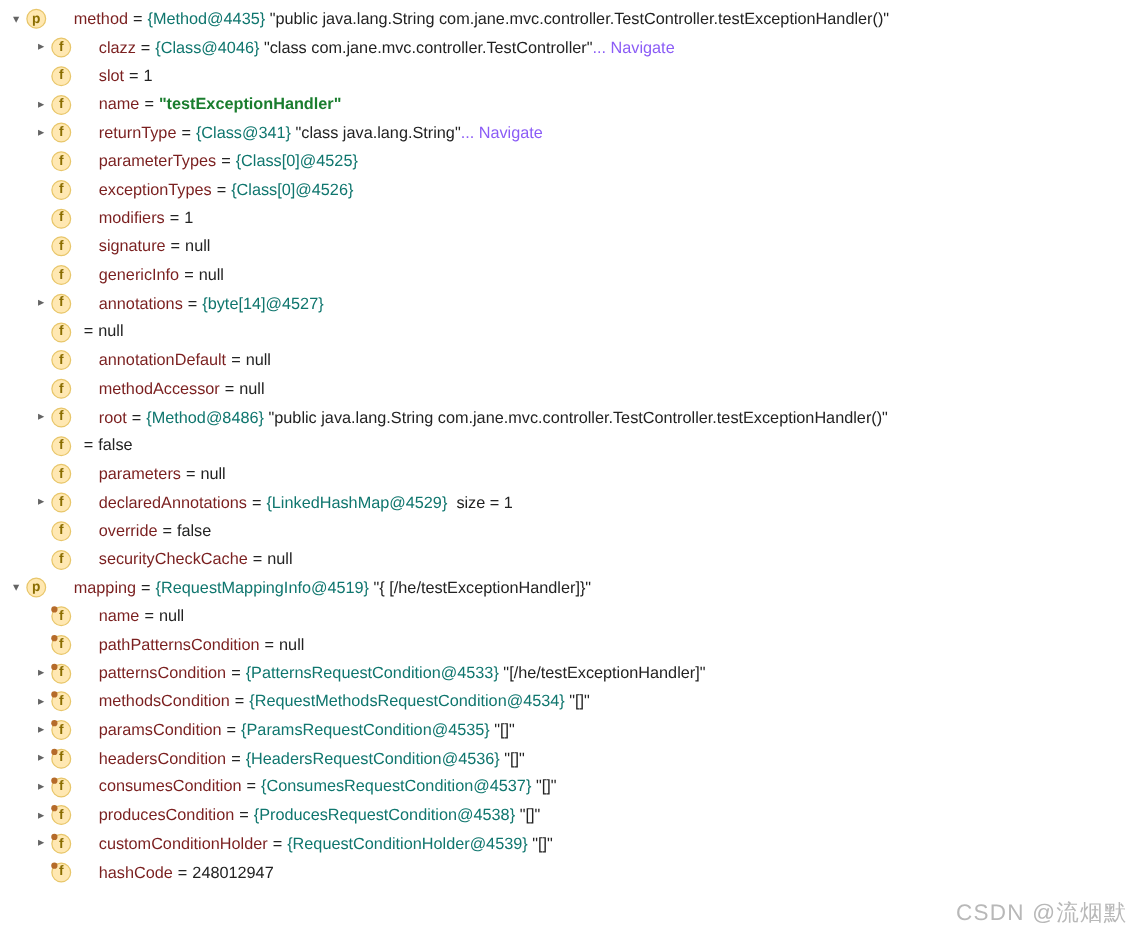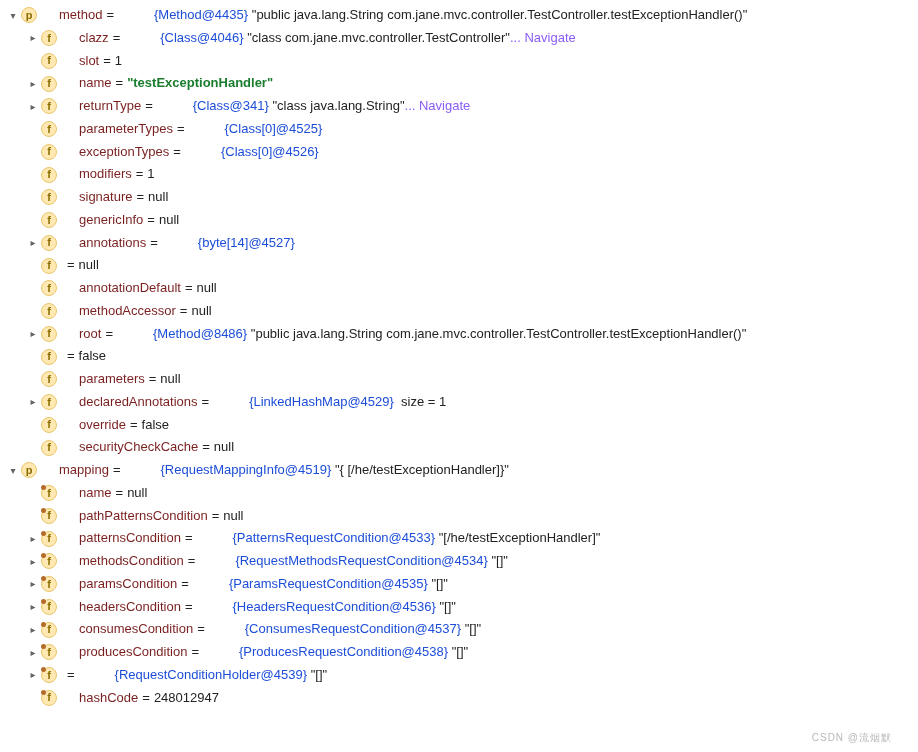--- a/index.html
+++ b/index.html
@@ -45,31 +45,31 @@
   .icon-f.dot::before {
     content:'';
     position:absolute;
     width:5px; height:5px;
     background:#b56b2a;
     border-radius:50%;
     top:-1px; left:-1px;
   }
   .fname { color: #7a1f1f; margin-left: 16px; }
   .eq { color:#222; margin:0 4px; }
-  .grey { color:#1d4ed8;margin-left:36px; }
+  .grey { color:#0f766e; }
   .val { color:#222; }
   .boldgreen { color:#1a7d2e; font-weight:bold; }
   .link { color:#8b5cf6; }
   .indent1 { padding-left: 25px; }
   .watermark {
     position: fixed;
-    right: 26px;
+    right: 16px;
     bottom: 6px;
     color: #b8b8b8;
-    font-size: 10px;
+    font-size: 18px;
     letter-spacing: 1px;
   }
 </style>
 </head>
 <body>
 
 <div class="row">
   <span class="arrow">▾</span>
   <span class="icon icon-p">p</span>
   <span class="fname">method</span>
@@ -321,20 +321,21 @@
   <span class="fname">producesCondition</span>
   <span class="eq">=</span>
   <span class="grey">{ProducesRequestCondition@4538}</span>
   <span>&nbsp;</span>
   <span class="val">"[]"</span>
 </div>
 
 <div class="row indent1">
   <span class="arrow">▸</span>
   <span class="icon icon-f dot">f</span>
+  <span class="fname">customConditionHolder</span>
   <span class="eq">=</span>
   <span class="grey">{RequestConditionHolder@4539}</span>
   <span>&nbsp;</span>
   <span class="val">"[]"</span>
 </div>
 
 <div class="row indent1">
   <span class="spacer"></span>
   <span class="icon icon-f dot">f</span>
   <span class="fname">hashCode</span>

